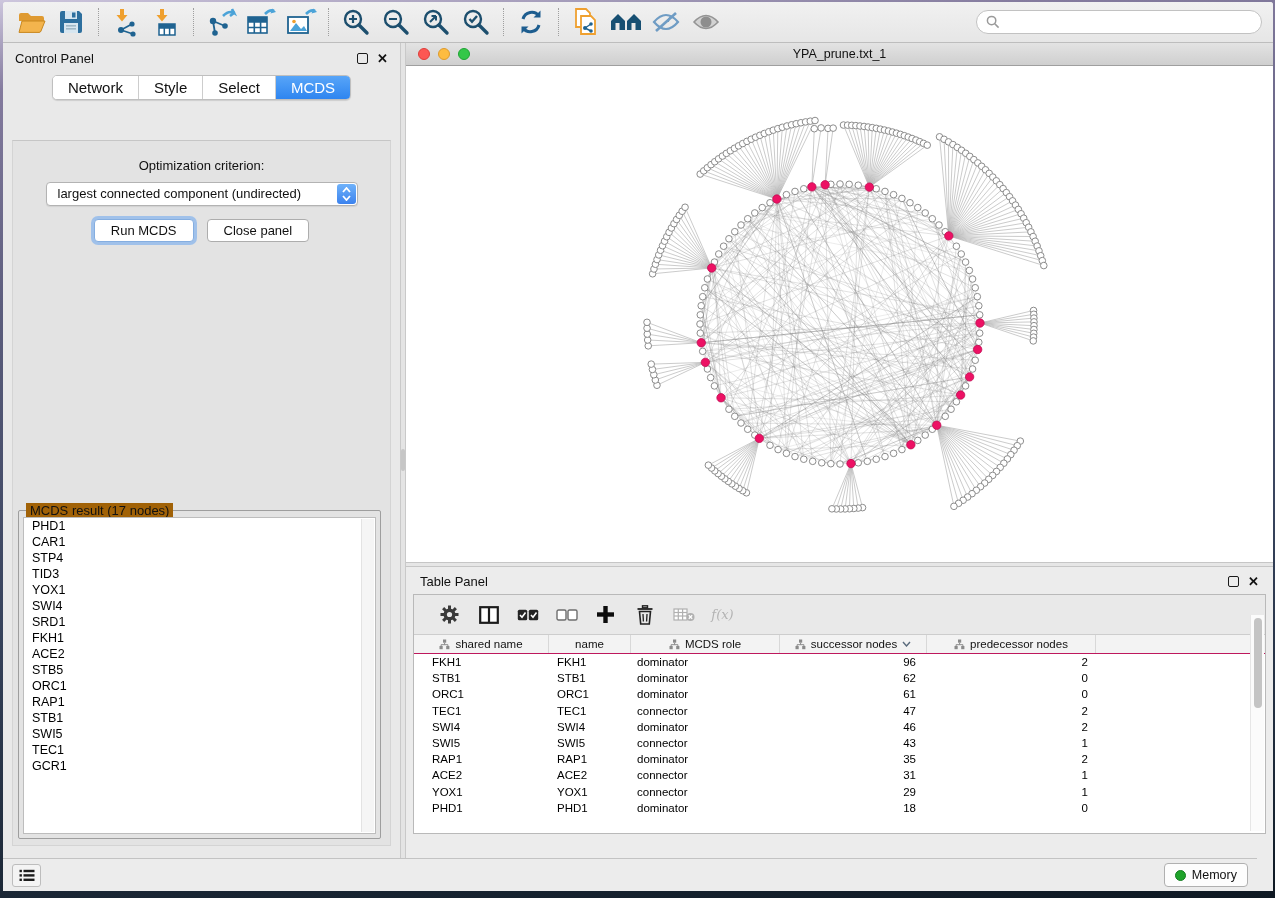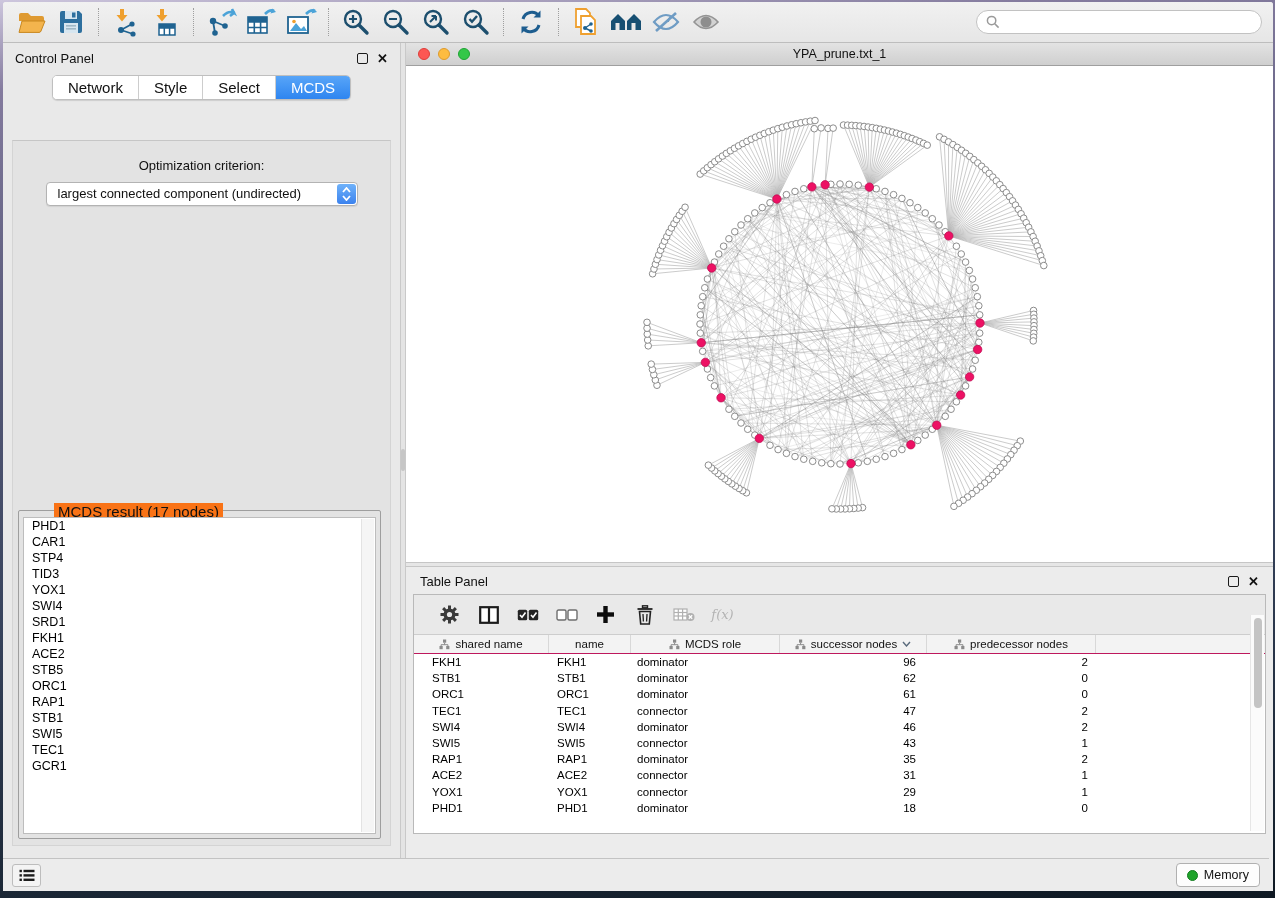--- a/index.html
+++ b/index.html
@@ -34,21 +34,21 @@
   .seg-tabs .seg.active { background:linear-gradient(#58a5f8,#2e85f0); color:#fff; }
   .cp-tabs-row { display:flex; justify-content:center; margin-top:5px; position:relative; z-index:2; }
   .cp-body { position:absolute; left:9px; right:9px; top:97px; bottom:12px; background:#e3e3e3; border:1px solid #d4d4d4; border-top:1px solid #c6c6c6; }
   .opt-label { text-align:center; margin-top:17px; font-size:13px; color:#111; }
   .dropdown { position:relative; width:312px; height:24px; margin:9px auto 8px auto; background:#fff; border:1px solid #b3b3b3; border-radius:4px; font-size:13px; color:#111; line-height:22px; padding-left:11px; box-shadow:0 1px 1px rgba(0,0,0,.08); }
   .dd-step { position:absolute; right:1px; top:1px; bottom:1px; width:19px; border-radius:3px; background:linear-gradient(#6fb2fa,#3b82ee); display:flex; flex-direction:column; align-items:center; justify-content:center; gap:2px; }
   .btn-row { display:flex; justify-content:center; gap:13px; margin-top:13px; }
   .push-btn { height:23px; padding:0 16px; background:#fff; border:1px solid #adadad; border-radius:4px; font-size:13px; color:#111; font-family:"Liberation Sans",sans-serif; }
   .push-btn.focused { box-shadow:0 0 0 3px rgba(106,166,240,.55); border-color:#85aee0; }
   .result-group { position:absolute; left:5px; right:9px; top:369px; bottom:6px; border:1px solid #9e9e9e; border-radius:2px; }
-  .result-legend { position:absolute; top:-8px; left:7px; background:#f97316; padding:0 4px; font-size:15px; color:#111;margin-left:28px; }
+  .result-legend { position:absolute; top:-8px; left:7px; background:#a16207; padding:0 4px; font-size:13px; color:#111; }
   .result-list { position:absolute; left:4px; right:4px; top:6px; bottom:4px; background:#fff; border:1px solid #bdbdbd; overflow:hidden; }
   .result-scroll { position:absolute; right:1px; top:1px; bottom:1px; width:13px; background:#f5f5f5; border-left:1px solid #e3e3e3; }
   .list-item { font-size:12.5px; line-height:16px; padding-left:8px; color:#000; }
 
   
   .split-v { width:6px; background:#e4e4e4; border-left:1px solid #c9c9c9; border-right:1px solid #c9c9c9; position:relative; flex:none; }
   .split-v .grip { position:absolute; top:406px; left:0; width:4px; height:22px; background:#c6c6c6; border-radius:2px; }
   .split-h { height:5px; background:#e6e6e6; border-top:1px solid #c6c6c6; border-bottom:1px solid #c6c6c6; }
 
   
@@ -73,21 +73,21 @@
   .th { display:flex; align-items:center; justify-content:center; gap:5px; border-right:1px solid #d8d8d8; height:100%; position:relative; }
   .tbody { position:relative; }
   .trow { display:flex; height:16.2px; font-size:11.5px; color:#000; align-items:center; }
   .td { height:100%; display:flex; align-items:center; overflow:hidden; white-space:nowrap; }
   .td.num { justify-content:flex-end; }
   .tscroll { position:absolute; right:1px; top:20px; bottom:2px; width:14px; background:#fbfbfb; border-left:1px solid #e6e6e6; }
   .tthumb { position:absolute; left:3px; top:3px; width:8px; height:90px; background:#c4c4c4; border-radius:4px; }
   .tp-tabs-row { position:absolute; left:0; right:0; bottom:1px; height:23px; display:flex; justify-content:center; align-items:center; }
 
   
-  .statusbar { position:absolute; bottom:0; left:0; right:4px; height:33px; background:#ececec; border-top:1px solid #c3c3c3; display:flex; align-items:center; padding:0 9px; }
+  .statusbar { position:absolute; bottom:0; left:0; right:16px; height:33px; background:#ececec; border-top:1px solid #c3c3c3; display:flex; align-items:center; padding:0 9px; }
   .list-btn { width:29px; height:23px; background:#f4f4f4; border:1px solid #bdbdbd; border-radius:3px; display:flex; align-items:center; justify-content:center; }
   .memory-btn { margin-left:auto; height:24px; background:#fdfdfd; border:1px solid #b0b0b0; border-radius:4px; display:flex; align-items:center; gap:6px; padding:0 10px; font-size:12.5px; color:#111; }
   .mem-dot { width:11px; height:11px; border-radius:50%; }
 </style>
 </head>
 <body>
 
 <div class="window">
 
   <div class="toolbar">
@@ -269,20 +269,24 @@
         <div class="dropdown">
           <span>largest connected component (undirected)</span>
           <span class="dd-step">
             <svg width="9" height="6" viewBox="0 0 9 6">
                 <path d="M1 5 L4.5 1 L8 5" stroke="#fff" stroke-width="1.8" fill="none"></path>
               </svg>
             <svg width="9" height="6" viewBox="0 0 9 6">
                 <path d="M1 1 L4.5 5 L8 1" stroke="#fff" stroke-width="1.8" fill="none"></path>
               </svg>
           </span>
+        </div>
+        <div class="btn-row">
+          <button class="push-btn focused">Run MCDS</button>
+          <button class="push-btn">Close panel</button>
         </div>
         <div class="result-group">
           <span class="result-legend">MCDS result (17 nodes)</span>
           <div class="result-list" id="mcds-list">
             <div class="result-scroll"></div>
           <div class="list-item">PHD1</div>
               <div class="list-item">CAR1</div>
               <div class="list-item">STP4</div>
               <div class="list-item">TID3</div>
               <div class="list-item">YOX1</div>

